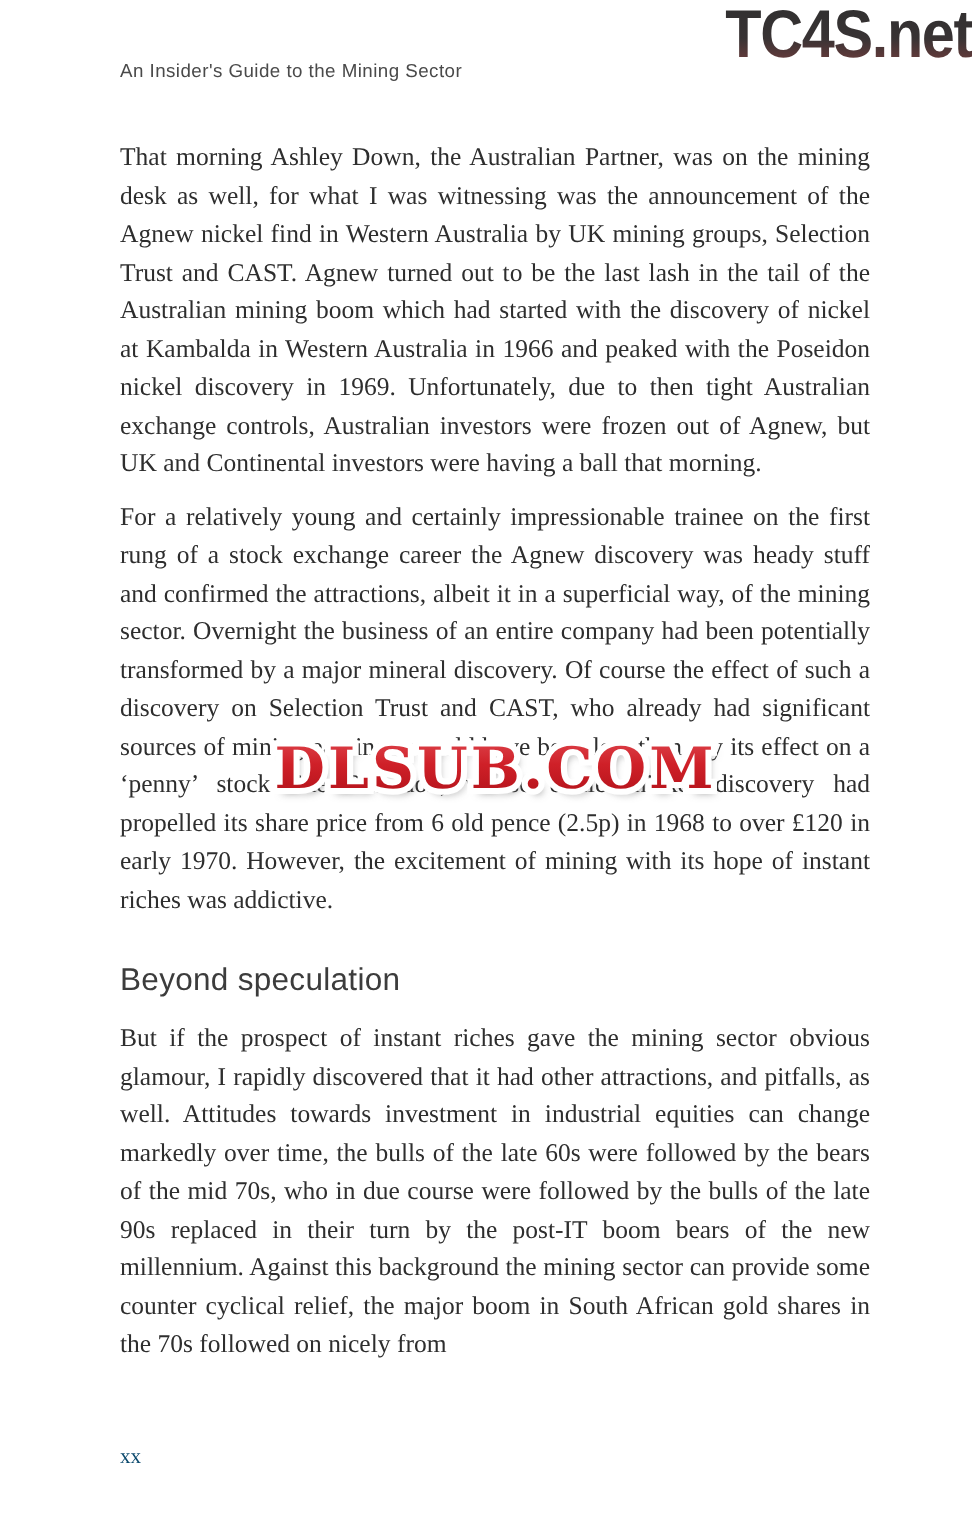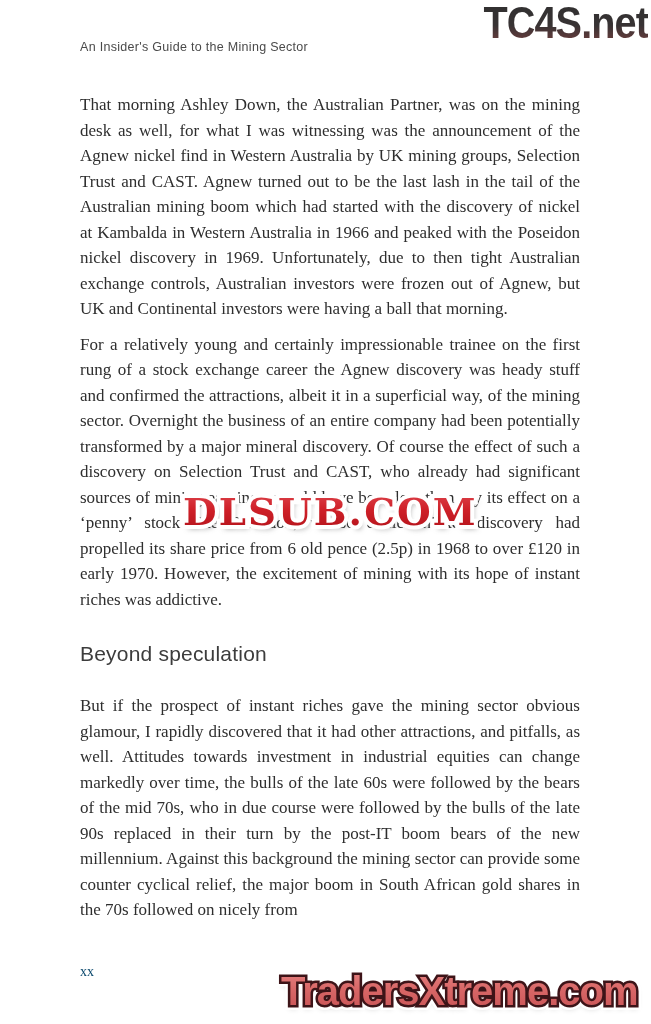--- a/index.html
+++ b/index.html
@@ -41,21 +41,21 @@
   .page-body {
     position: absolute; left: 80px; top: 92px; width: 500px;
     font-size: 17px; line-height: 25.5px; color: #2e2e2e;
     text-align: justify;
   }
   .page-body p { margin: 0 0 10px 0; }
   .section-heading {
     font-family: "Liberation Sans", sans-serif;
     font-weight: 400; font-size: 21px; color: #3c3c3c;
     letter-spacing: 0.2px;
-    margin: 29px 0 26px 0; line-height: 26px;
+    margin: 29px 0 12px 0; line-height: 26px;
   }
 
   
   .watermark {
     position: absolute; left: 183px; top: 488px;
     width: 282px; height: 48px; pointer-events: none;
   }
   .wm-layer {
     position: absolute; left: 0; top: 0; white-space: nowrap;
     font-family: "DejaVu Serif", serif; font-weight: bold;
@@ -120,19 +120,14 @@
     <p>But if the prospect of instant riches gave the mining sector obvious glamour, I rapidly discovered that it had other attractions, and pitfalls, as well. Attitudes towards investment in industrial equities can change markedly over time, the bulls of the late 60s were followed by the bears of the mid 70s, who in due course were followed by the bulls of the late 90s replaced in their turn by the post-IT boom bears of the new millennium. Against this background the mining sector can provide some counter cyclical relief, the major boom in South African gold shares in the 70s followed on nicely from</p>
   </div>
 
   <div class="watermark">
     <span class="wm-layer wm-outline">DLSUB.COM</span>
     <span class="wm-layer wm-fill">DLSUB.COM</span>
   </div>
 
   <div class="page-number">xx</div>
 
-  <div class="logo-traders">
-    <span class="tx-layer tx-white">TradersXtreme.com</span>
-    <span class="tx-layer tx-dark">TradersXtreme.com</span>
-    <span class="tx-layer tx-fill">TradersXtreme.com</span>
-  </div>
 
 </div>
 
 </body></html>

